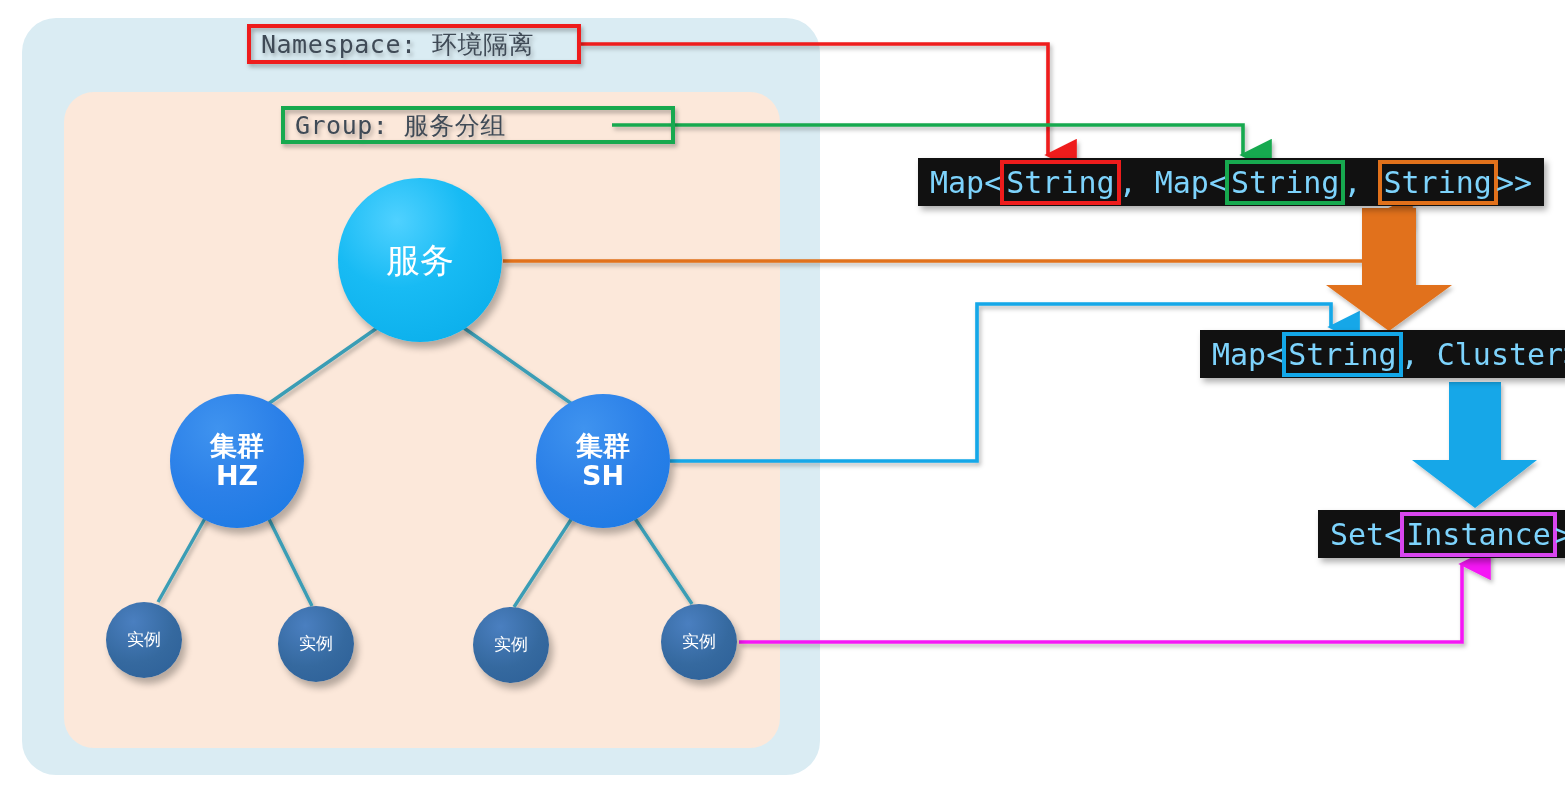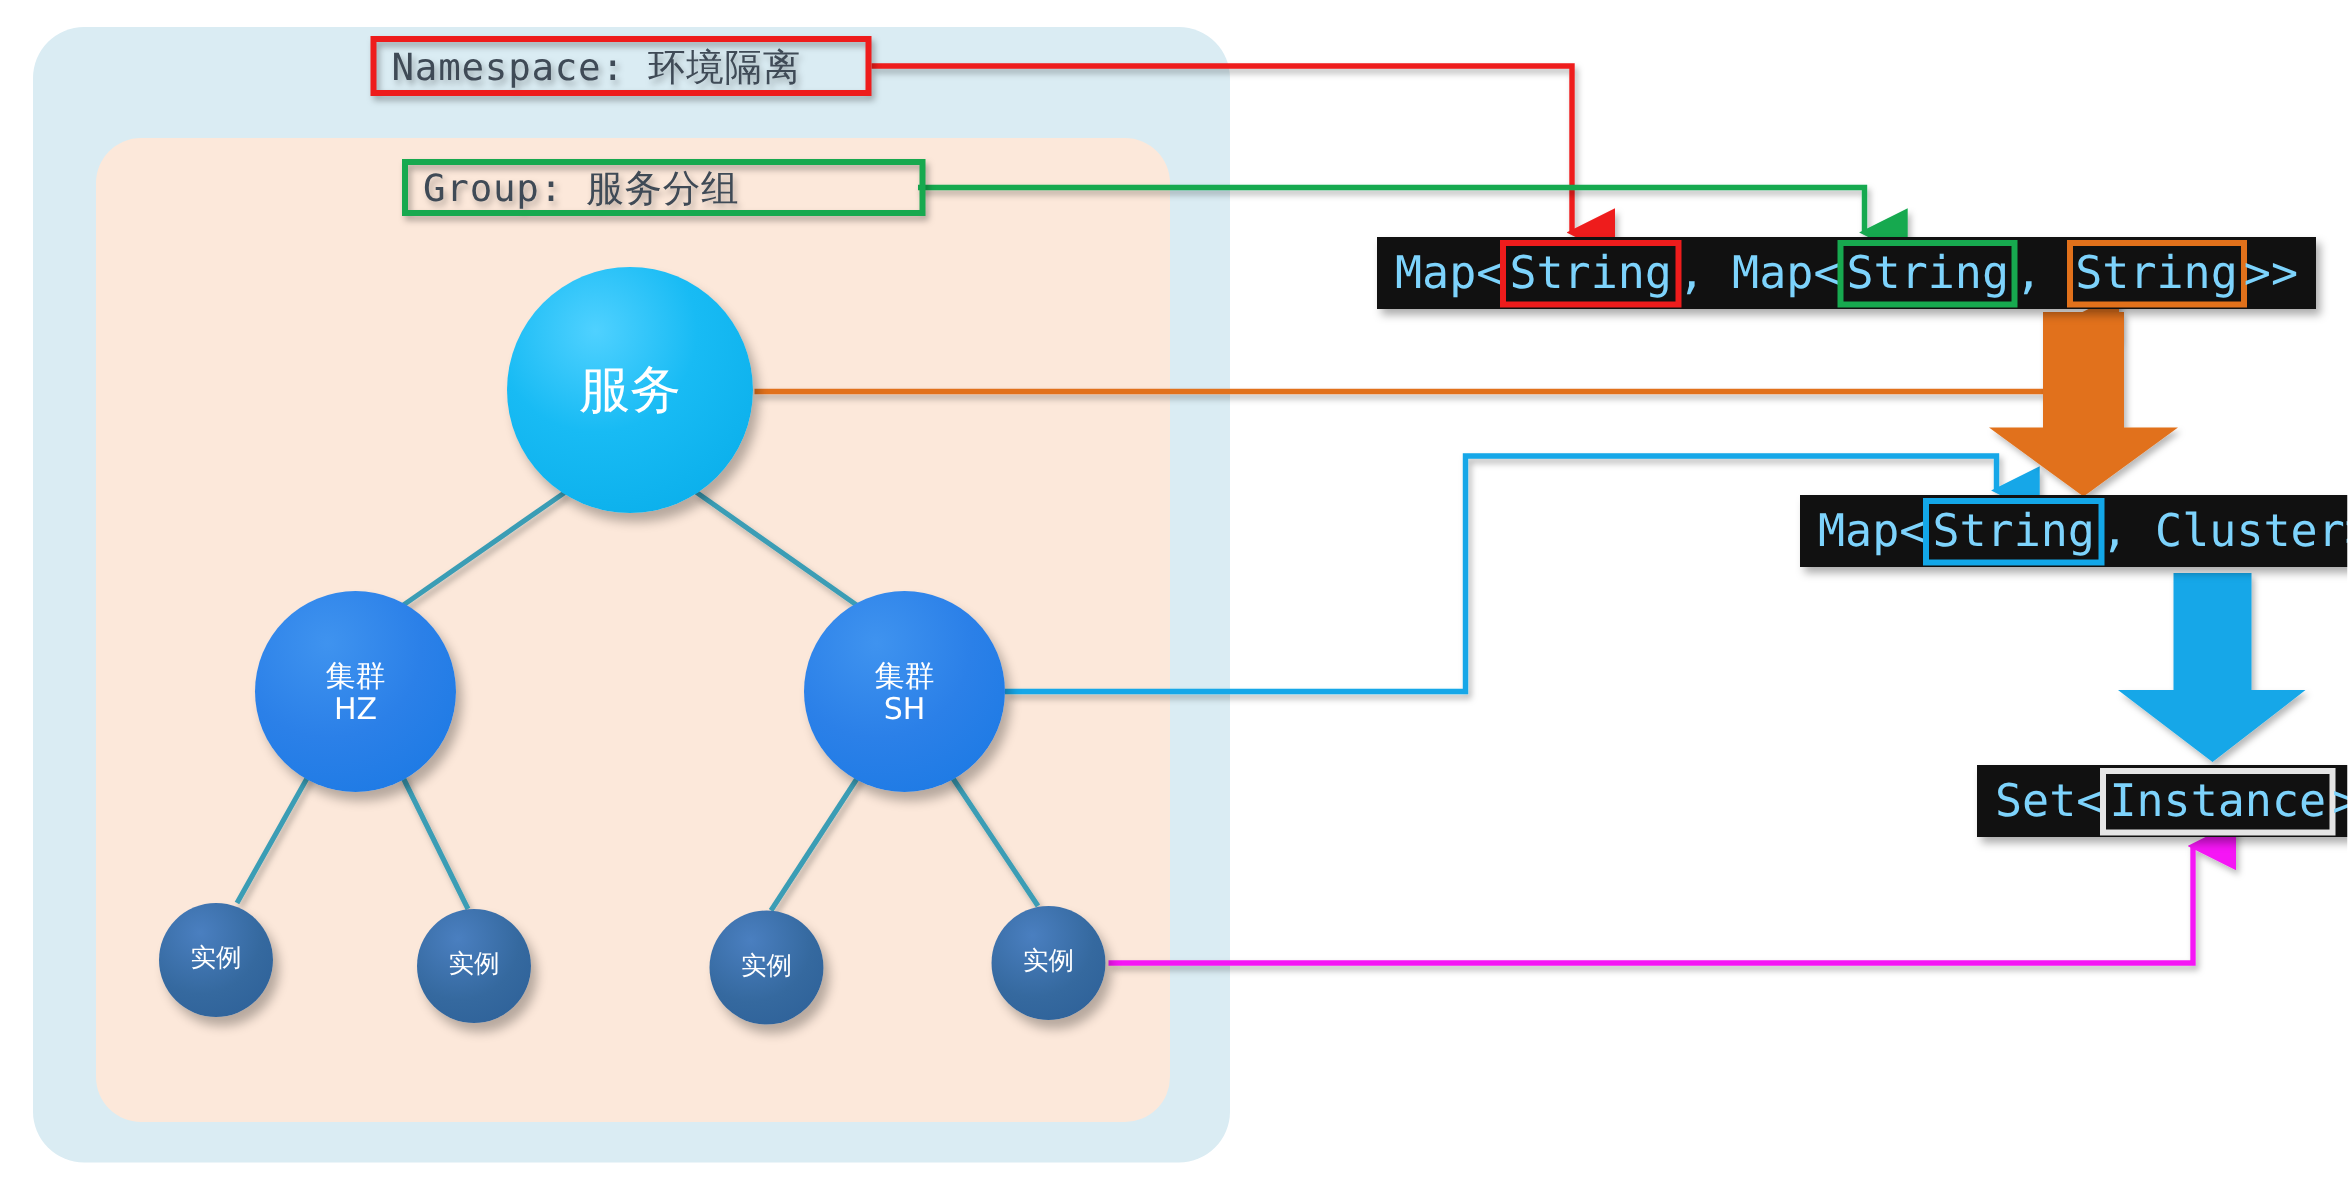--- a/index.html
+++ b/index.html
@@ -53,22 +53,22 @@
     white-space: nowrap;
     filter: drop-shadow(2px 3px 2px rgba(0,0,0,.30));
     text-align: center;
   }
   .chip.ns {
     left: 247px; top: 24px;
     width: 334px; height: 40px;
     border: 4px solid #ee1c1c;
   }
   .chip.grp {
-    left: 268px; top: 106px;
-    width: 349px; height: 38px;
+    left: 281px; top: 106px;
+    width: 394px; height: 38px;
     border: 4px solid #17a94f;
   }
 
   
   .code {
     position: absolute;
     background: #111111;
     color: #7dd3fc;
     font-family: "DejaVu Sans Mono", "Liberation Mono", monospace;
     font-size: 30px;
@@ -83,21 +83,21 @@
   .code .hl {
     display: inline-block;
     box-sizing: border-box;
     padding: 1px 2px;
     margin: 17px -2px;
   }
   .hl-red    { border: 4px solid #ee1c1c; }
   .hl-green  { border: 4px solid #17a94f; }
   .hl-orange { border: 4px solid #e1711b; }
   .hl-cyan   { border: 4px solid #13a7e8; }
-  .hl-magenta{ border: 4px solid #e5e5e5; }
+  .hl-magenta{ border: 4px solid #d946ef; }
 
   .code.c1 { left: 918px;  top: 158px; height: 48px; }
   .code.c2 { left: 1200px; top: 330px; height: 48px; }
   .code.c3 { left: 1318px; top: 510px; height: 48px; }
 
   
   #wires {
     position: absolute;
     left: 0; top: 0;
     width: 1565px; height: 787px;
@@ -120,21 +120,22 @@
   }
   .node.service {
     left: 338px; top: 178px;
     width: 164px; height: 164px;
     background: radial-gradient(circle at 36% 26%, #4fd1ff 0%, #18bbf4 42%, #06abe8 100%);
     font-size: 34px;
   }
   .node.cluster {
     width: 134px; height: 134px;
     background: radial-gradient(circle at 36% 26%, #3f93ef 0%, #2b80e8 48%, #1878e3 100%);
-    font-size: 20px;
+    font-size: 27px;
+    font-weight: bold;
   }
   .node.cluster.hz { left: 170px; top: 394px; }
   .node.cluster.sh { left: 536px; top: 394px; }
   .node.inst {
     width: 76px; height: 76px;
     background: radial-gradient(circle at 36% 26%, #4a7fc0 0%, #35699f 55%, #2c5f97 100%);
     font-size: 17px;
   }
   .node.inst.i1 { left: 106px; top: 602px; }
   .node.inst.i2 { left: 278px; top: 606px; }

